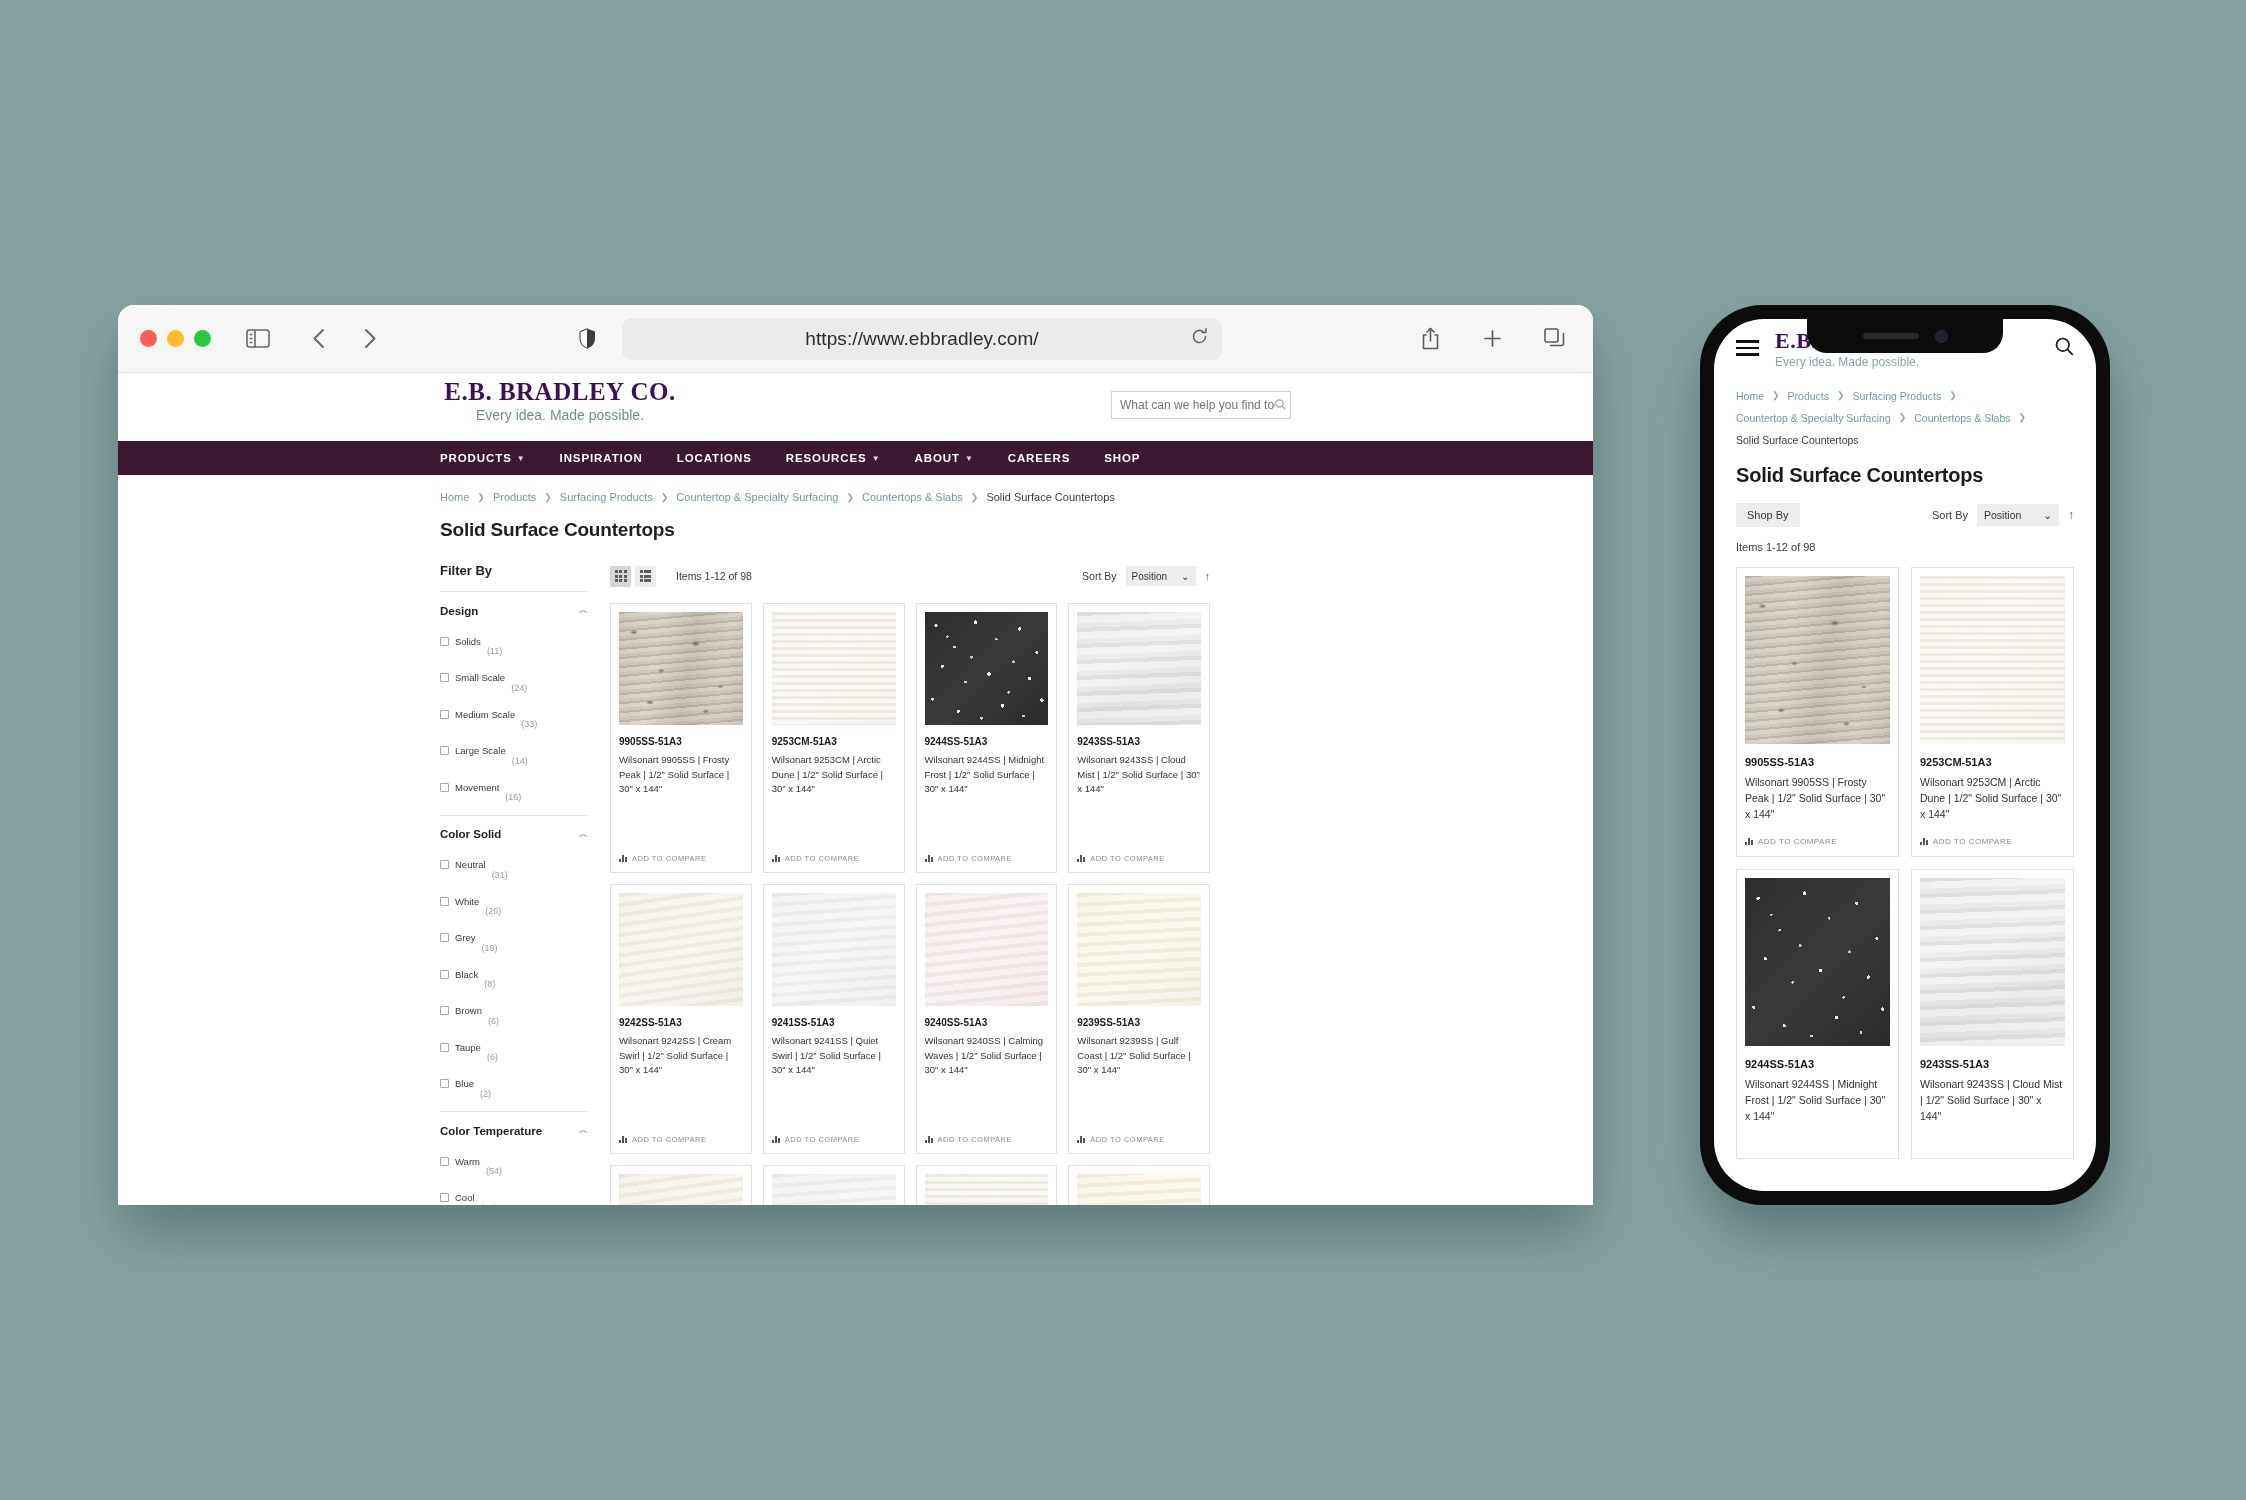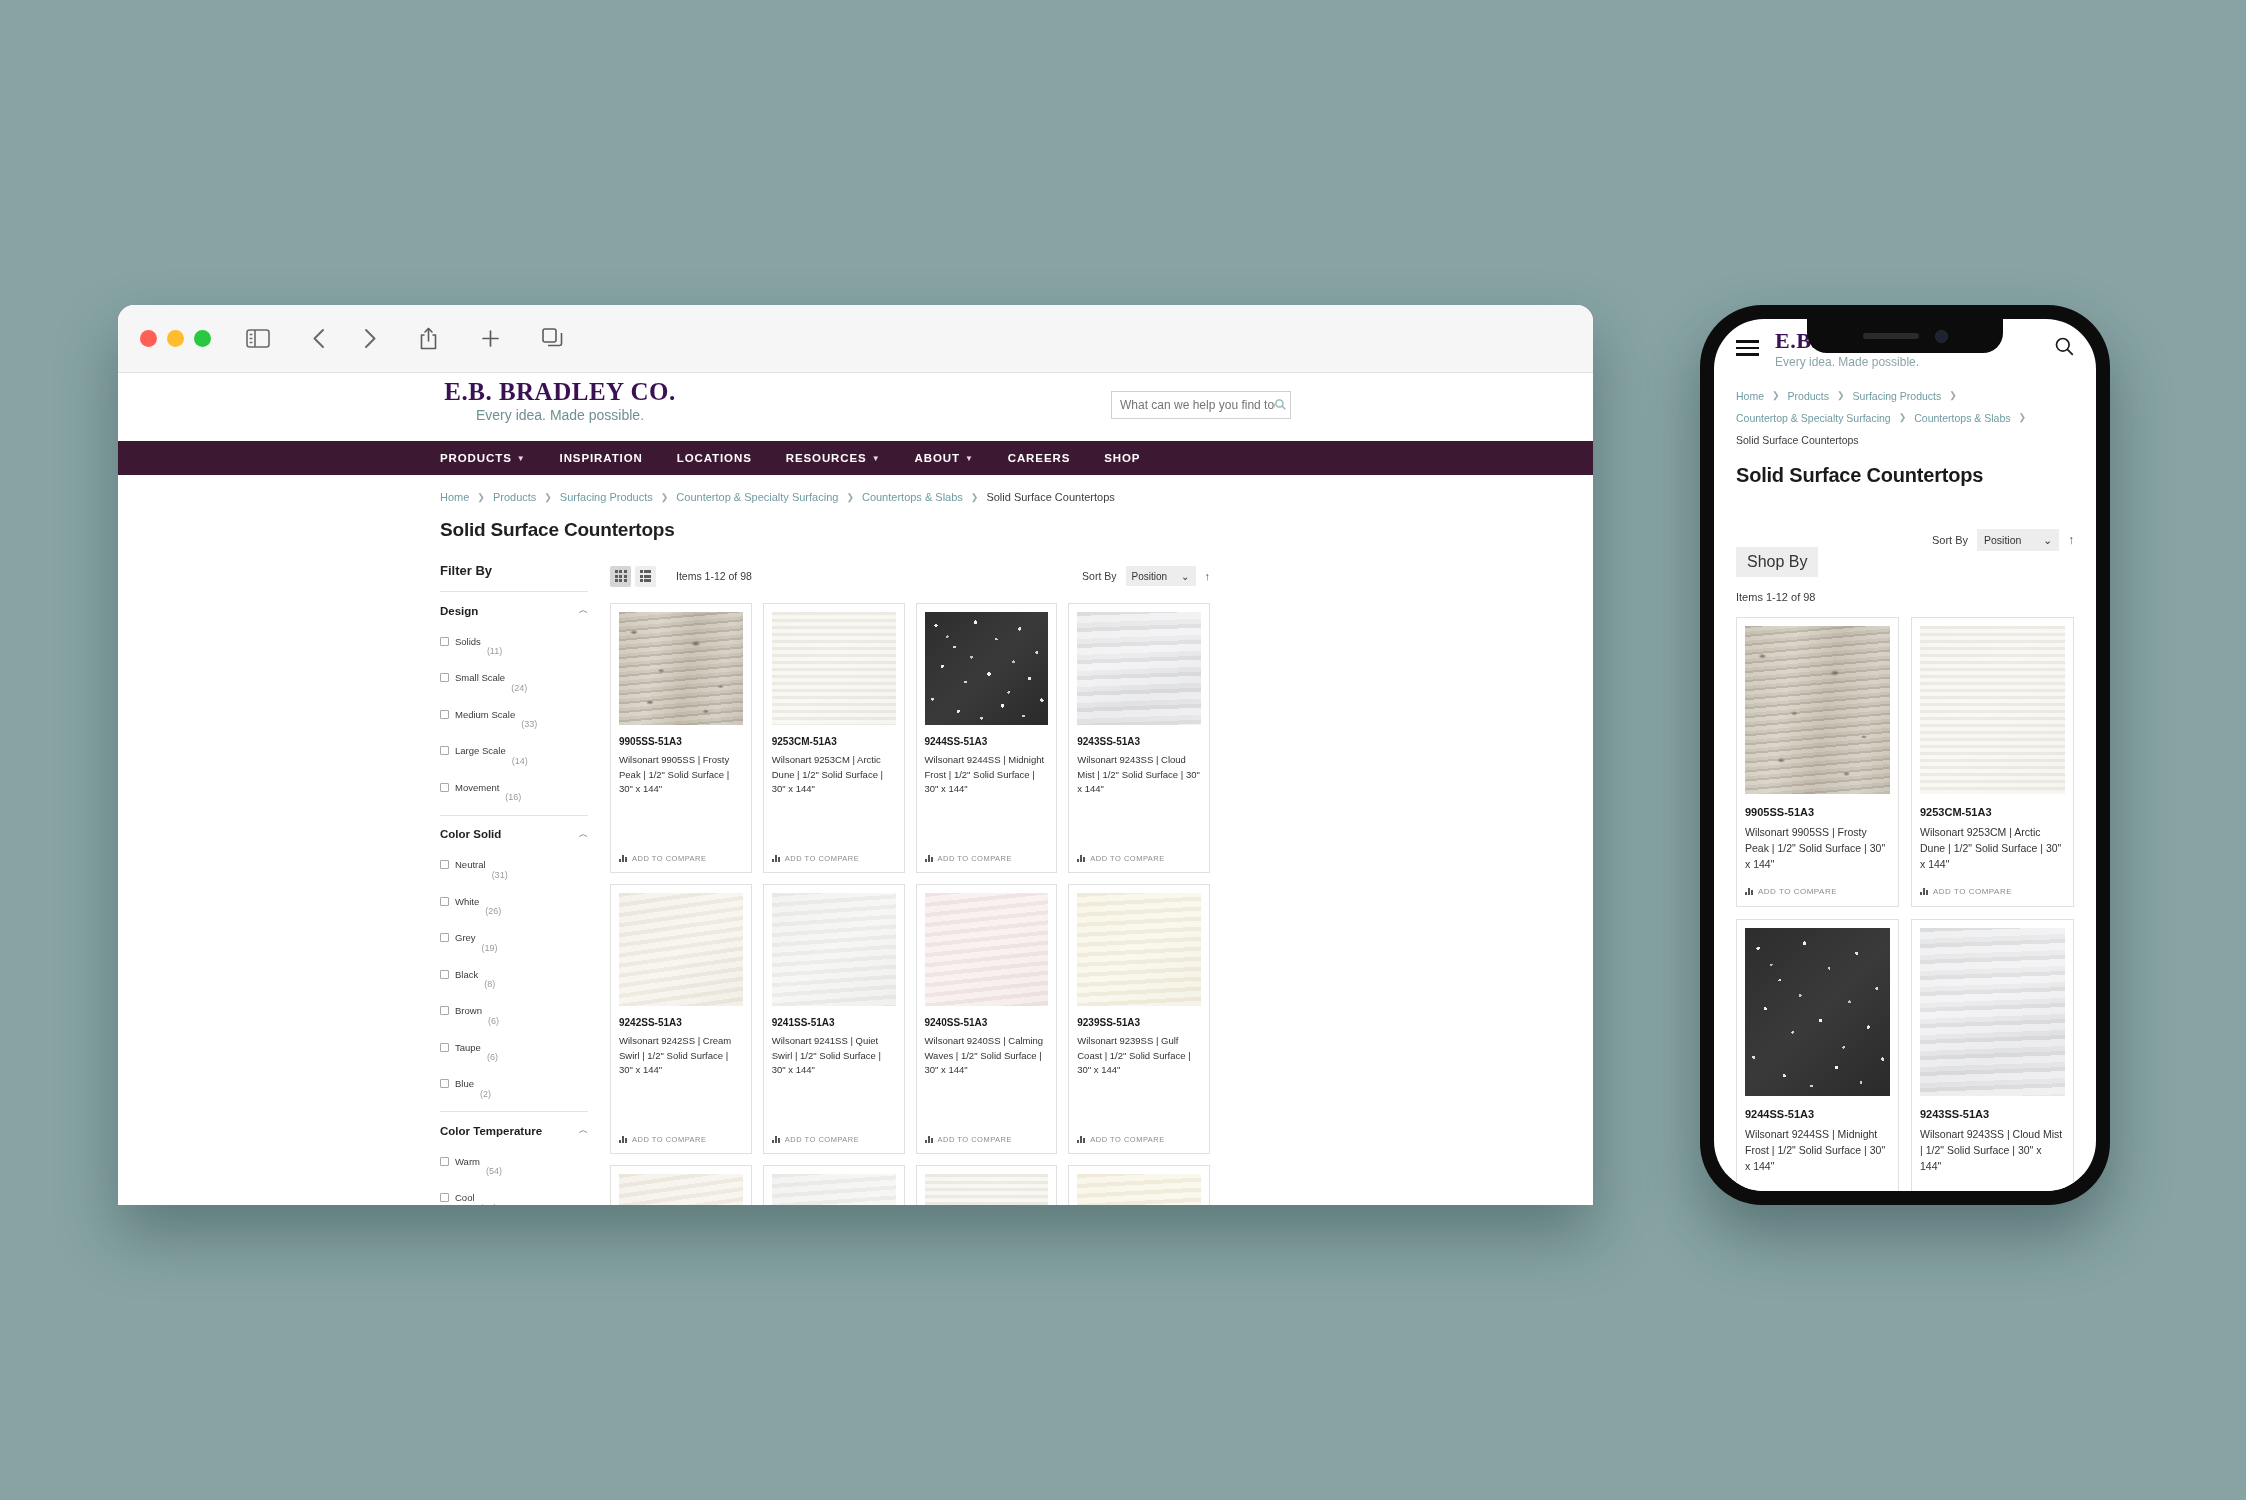--- a/index.html
+++ b/index.html
@@ -292,22 +292,22 @@
     gap: 6px 8px; font-size: 10.5px; line-height: 1.5;
   }
   #m-title {
     padding: 16px 22px 0; font-size: 20px;
     font-weight: bold; color: #1a1a1a; letter-spacing: -.2px;
   }
   #m-controls {
     padding: 16px 22px 0; display: flex; align-items: center;
   }
   #m-shopby {
-    background: #ededed; font-size: 16px; color: #333;
-    padding: 6px 11px; cursor: pointer; margin-top: 44px;
+    background: #ededed; font-size: 11px; color: #333;
+    padding: 6px 11px; cursor: pointer;
   }
   #m-sort-wrap { margin-left: auto; display: flex; align-items: center; gap: 9px; }
   #m-sort-label { font-size: 11px; color: #3a3a3a; }
   #m-sort-select {
     width: 82px; height: 22px; background: #ededed;
     display: flex; align-items: center; justify-content: space-between;
     padding: 0 7px; font-size: 10.5px; color: #333; cursor: pointer;
   }
   #m-sort-dir { font-size: 12px; color: #555; cursor: pointer; }
   #m-items-count { padding: 14px 22px 0; font-size: 11px; color: #3a3a3a; }
@@ -358,20 +358,37 @@
             <polyline points="11,2 2.5,10.5 11,19"></polyline>
           </svg>
       </div>
       <div class="tb-icon">
         <svg width="13" height="21" viewBox="0 0 13 21" fill="none" stroke="#6a6a6a" stroke-width="2" stroke-linecap="round" stroke-linejoin="round">
             <polyline points="2,2 10.5,10.5 2,19"></polyline>
           </svg>
       </div>
     </div>
 
+    <div id="address-bar-wrap">
+      <div class="tb-icon" id="shield-icon">
+        <svg width="17" height="21" viewBox="0 0 17 21">
+            <path d="M8.5 0.8 L16 3.6 V10.5 C16 15.4 12.7 19 8.5 20.3 C4.3 19 1 15.4 1 10.5 V3.6 Z" fill="#3d3d3d"></path>
+            <path d="M8.5 0.8 L1 3.6 V10.5 C1 15.4 4.3 19 8.5 20.3 Z" fill="#ffffff" stroke="#3d3d3d" stroke-width="1"></path>
+          </svg>
+      </div>
+      <div id="address-bar">
+        <span id="address-url">https://www.ebbradley.com/</span>
+        <span id="reload-icon">
+          <svg width="17" height="17" viewBox="0 0 17 17" fill="none" stroke="#646464" stroke-width="1.5" stroke-linecap="round">
+            <path d="M14.6 8.5 A6.1 6.1 0 1 1 12.4 3.8"></path>
+              <polyline points="14.9,0.8 14.9,4.6 11.1,4.6"></polyline>
+          </svg>
+        </span>
+      </div>
+    </div>
 
     <div class="tb-right">
       <div class="tb-icon">
         <svg width="19" height="23" viewBox="0 0 19 23" fill="none" stroke="#5c5c5c" stroke-width="1.6" stroke-linecap="round" stroke-linejoin="round">
           <path d="M5 8 H2.5 V21.5 H16.5 V8 H14"></path>
             <line x1="9.5" y1="1.5" x2="9.5" y2="14"></line>
             <polyline points="6,5 9.5,1.5 13,5"></polyline>
         </svg>
       </div>
       <div class="tb-icon">

